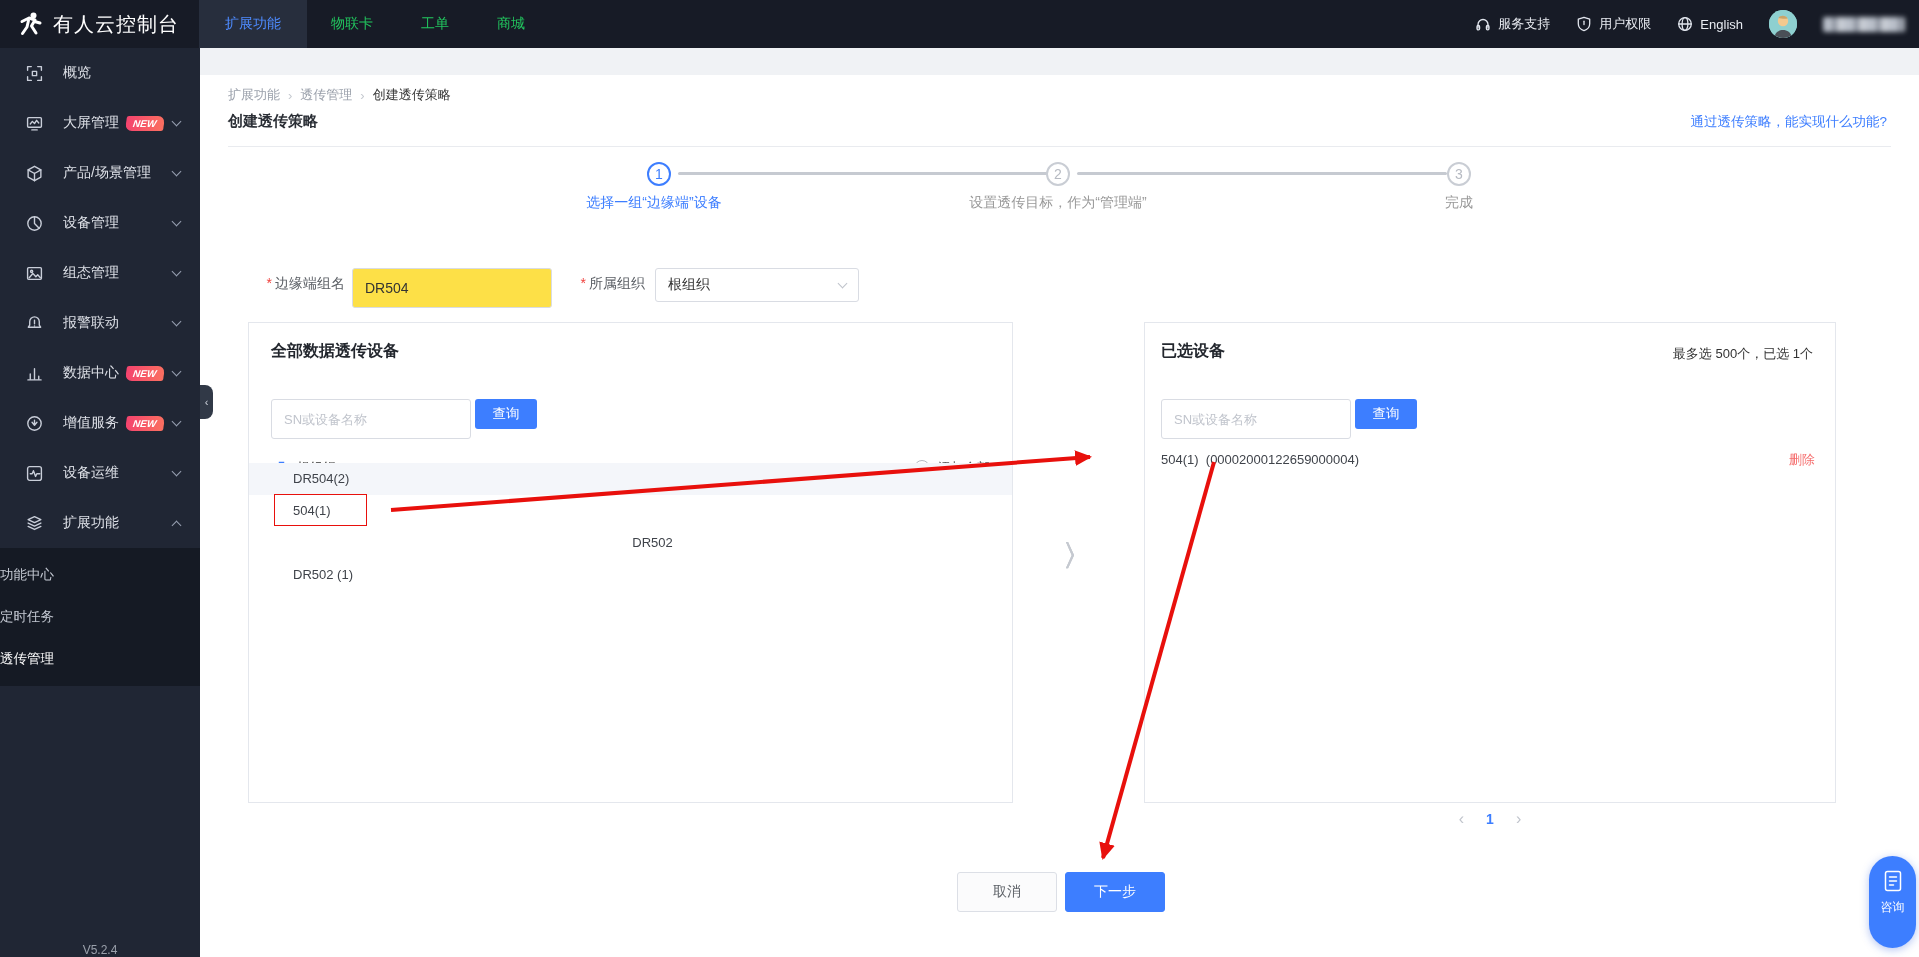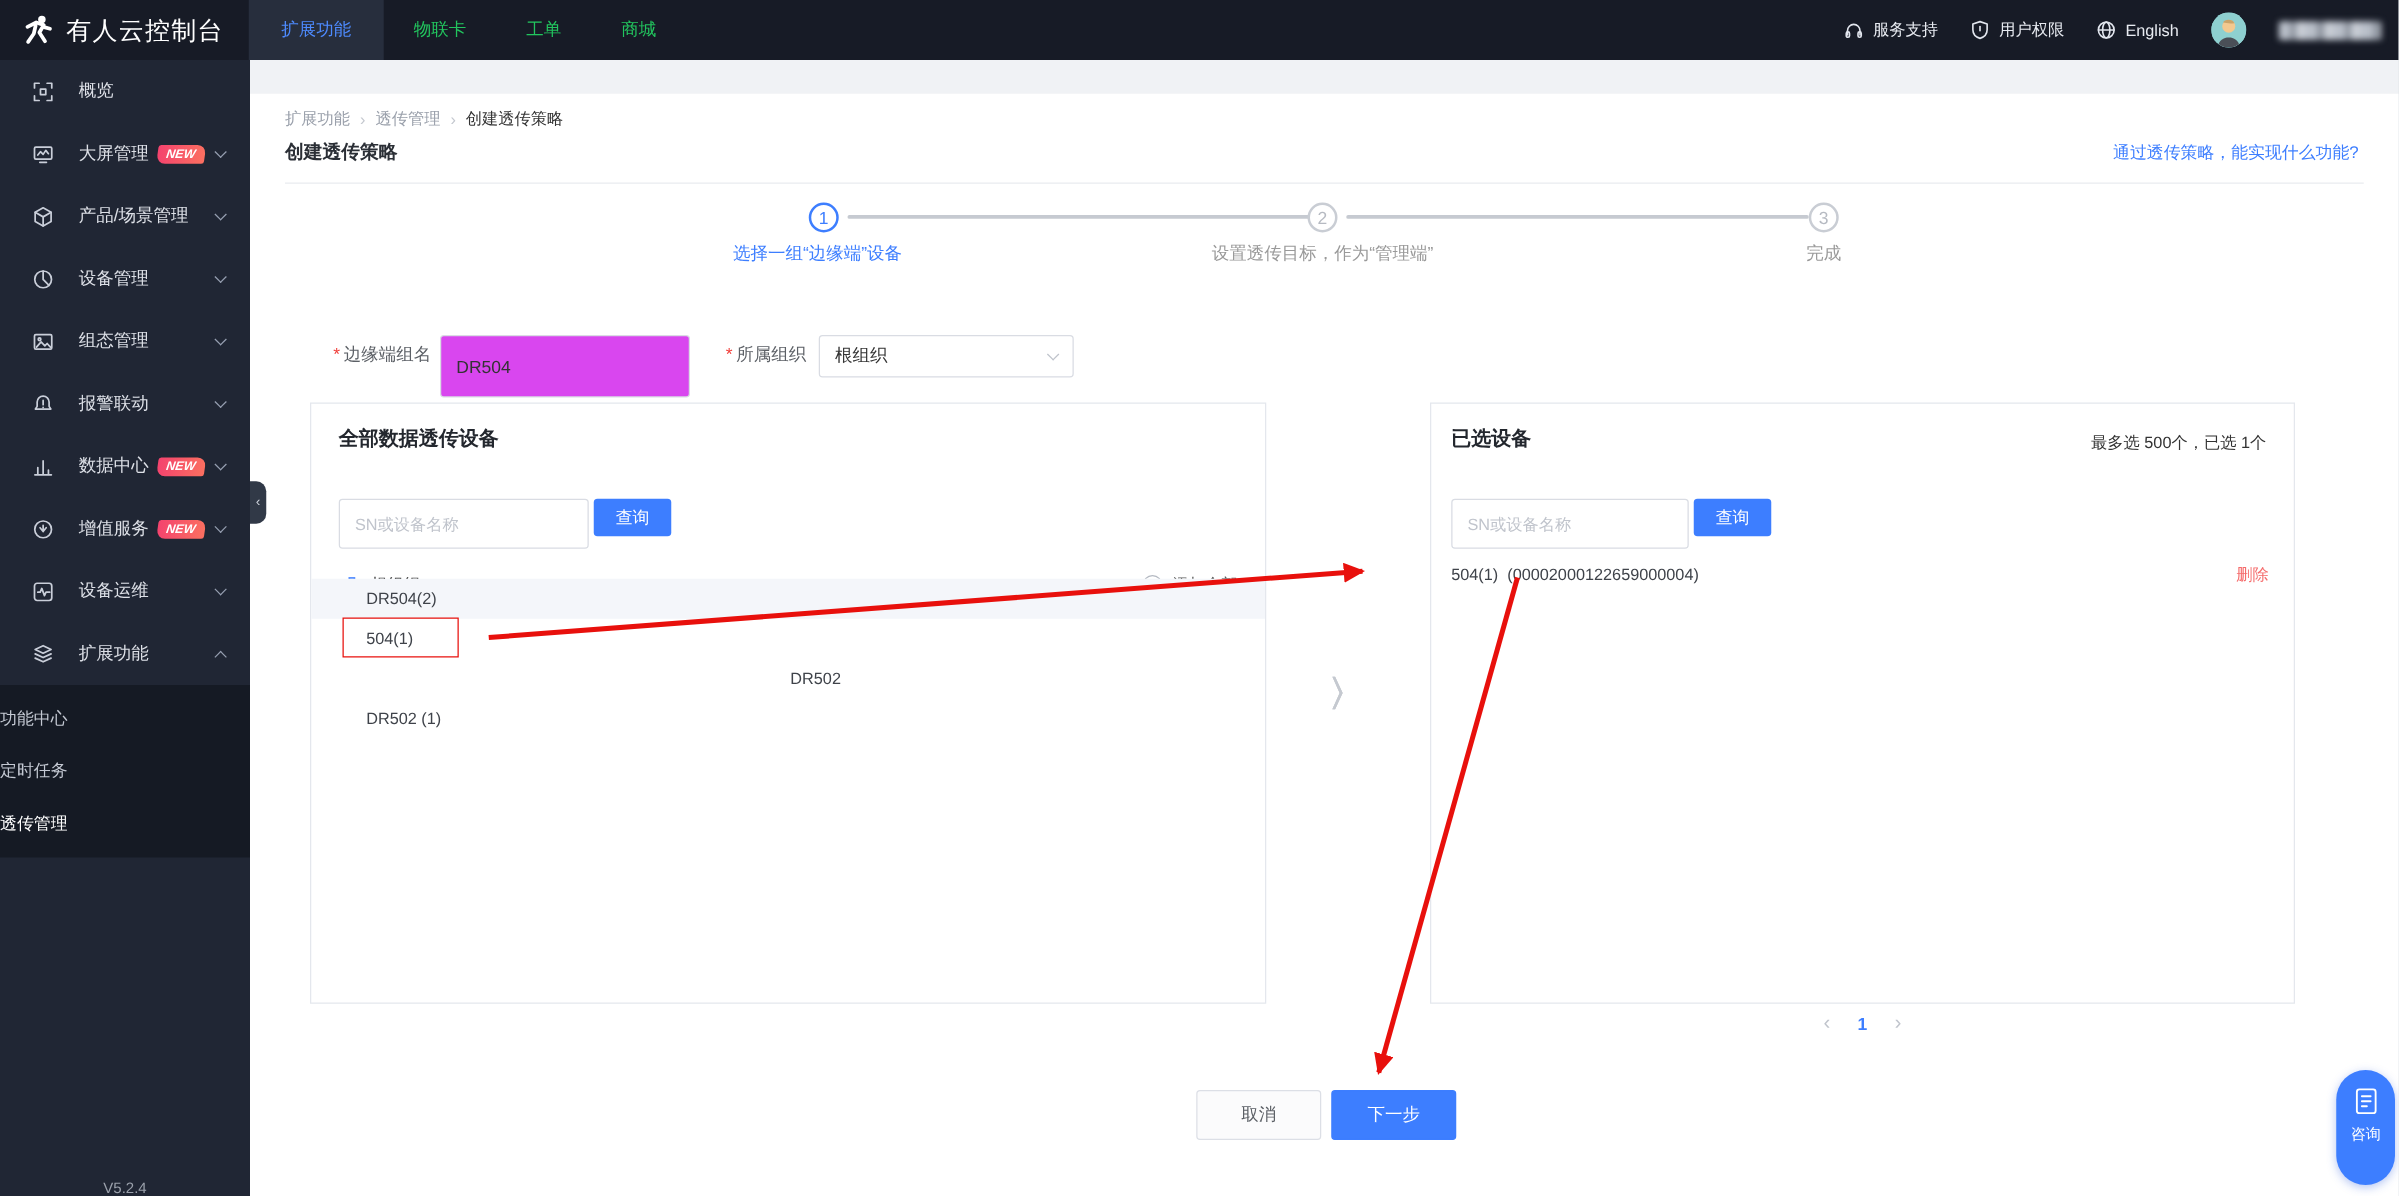--- a/index.html
+++ b/index.html
@@ -46,21 +46,21 @@
   
   .step-circle{position:absolute;top:87px;width:24px;height:24px;border-radius:50%;background:#fff;border:2px solid #c9cdd4;color:#b6bac2;font-size:14px;display:flex;align-items:center;justify-content:center;}
   .step-circle.active{border-color:#3d7eff;color:#3d7eff;}
   .step-line{position:absolute;top:97px;height:3px;background:#c6cad1;border-radius:2px;}
   .step-label{position:absolute;top:119px;transform:translateX(-50%);font-size:14px;color:#999;white-space:nowrap;}
   .step-label.active{color:#3d7eff;}
 
   
   .f-label{position:absolute;top:200px;width:145px;text-align:right;font-size:14px;color:#5c6066;}
   .f-label .req{color:#f0413d;margin-right:3px;}
-  .f-input{position:absolute;top:193px;height:50px;border:1px solid #d9dce3;border-radius:3px;font-size:14px;color:#333;padding:0 12px;background:#d946ef;outline:none;}
+  .f-input{position:absolute;top:193px;height:40px;border:1px solid #d9dce3;border-radius:3px;font-size:14px;color:#333;padding:0 12px;background:#fde047;outline:none;}
   .f-select{position:absolute;top:193px;height:34px;border:1px solid #d9dce3;border-radius:3px;font-size:14px;color:#333;padding:0 12px;background:#fff;display:flex;align-items:center;cursor:pointer;}
   .sel-chev{width:7px;height:7px;border-right:1.4px solid #bfc3cb;border-bottom:1.4px solid #bfc3cb;transform:rotate(45deg);margin-left:auto;margin-top:-4px;}
 
   
   .panel{position:absolute;top:247px;height:481px;background:#fff;border:1px solid #e4e7ed;}
   .panel.left{left:48px;width:765px;}
   .panel.right{left:944px;width:692px;}
   .panel-title{position:absolute;left:22px;top:18px;font-size:16px;font-weight:bold;color:#23272e;}
   .panel.right .panel-title{left:16px;}
   .limit-text{position:absolute;right:22px;top:22px;font-size:13px;color:#333;}

